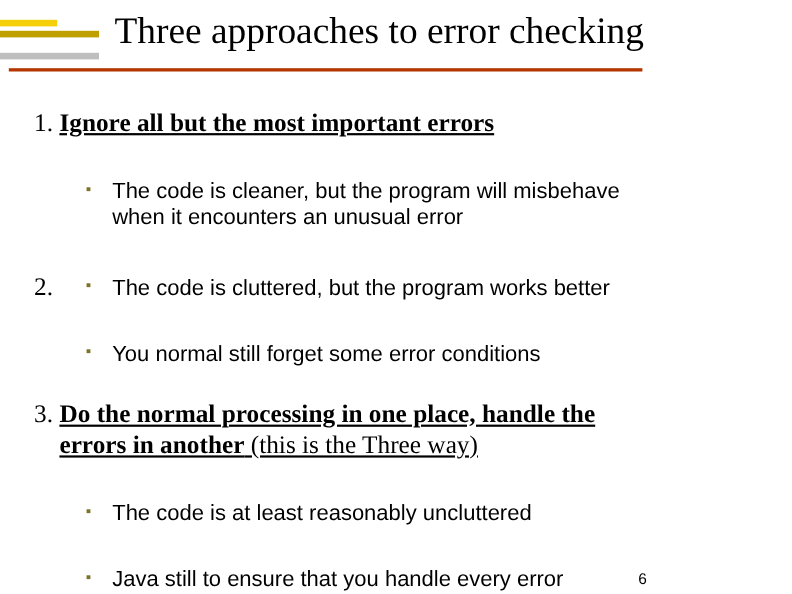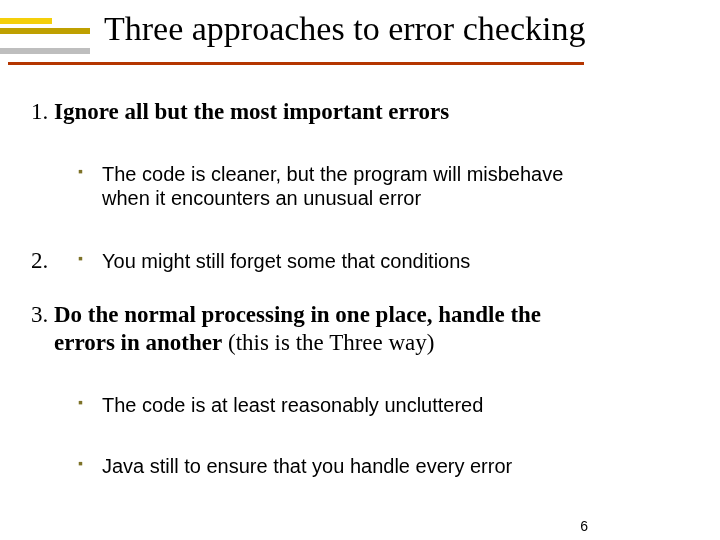--- a/index.html
+++ b/index.html
@@ -9,21 +9,21 @@
   .stripes { position: absolute; left: 0; top: 18px; width: 90px; }
   .stripe { height: 6px; margin-bottom: 4px; }
   .s1 { background: #f4cf0a; width: 52px; }
   .s2 { background: #bfa000; width: 90px; }
   .s3 { background: #bebebe; width: 90px; margin-top: 14px; height: 6px; }
   .title { position: absolute; left: 104px; top: 10px; font-size: 34px; font-family: "Times New Roman", Times, serif; }
   .underline { position: absolute; left: 8px; right: 12px; top: 62px; height: 3px; background: #b43500; }
   .body { padding: 20px 30px 0 24px; font-size: 23px; line-height: 1.22; }
   ol.main { list-style: decimal; margin-left: 30px; }
   ol.main > li { display: list-item; margin-bottom: 28px; list-style-position: outside; }
-  .item-head { font-weight: bold; font-family: "Times New Roman", Times, serif; }
+  .item-head { font-weight: bold; font-family: "Times New Roman", Times, serif; text-decoration: underline; }
   .item-head .paren { font-weight: normal; }
   ul.sub { list-style: none; margin: 8px 0 0 24px; font-family: Arial, Helvetica, sans-serif; font-size: 20px; }
   ul.sub li { position: relative; padding-left: 24px; margin-bottom: 4px; margin-top: 36px; }
   ul.sub li::before { content: "\25AA"; position: absolute; left: 0; top: 1px; color: #7d7228; font-size: 14px; }
   .pagenum { position: absolute; right: 8px; bottom: 6px; font-family: Arial, sans-serif; font-size: 14px; color: #000; }
 </style>
 </head>
 <body>
 
 <div class="slide">
@@ -45,21 +45,22 @@
         <span class="item-head">
           <span>Ignore all but the most important errors</span><span class="paren"></span>
         </span>
         <ul class="sub">
           <li>The code is cleaner, but the program will misbehave when it encounters an unusual error</li>
         </ul>
       </li>
 
       <li>
         <ul class="sub">
-          <li>You might still forget some that conditions</li>
+          <li>The code is cluttered, but the program works better</li>
+          <li>You normal still forget some error conditions</li>
         </ul>
       </li>
 
       <li>
         <span class="item-head">
           <span>Do the normal processing in one place, handle the errors in another</span><span class="paren"> (this is the Three way)</span>
         </span>
         <ul class="sub">
           <li>The code is at least reasonably uncluttered</li>
           <li>Java still to ensure that you handle every error</li>

